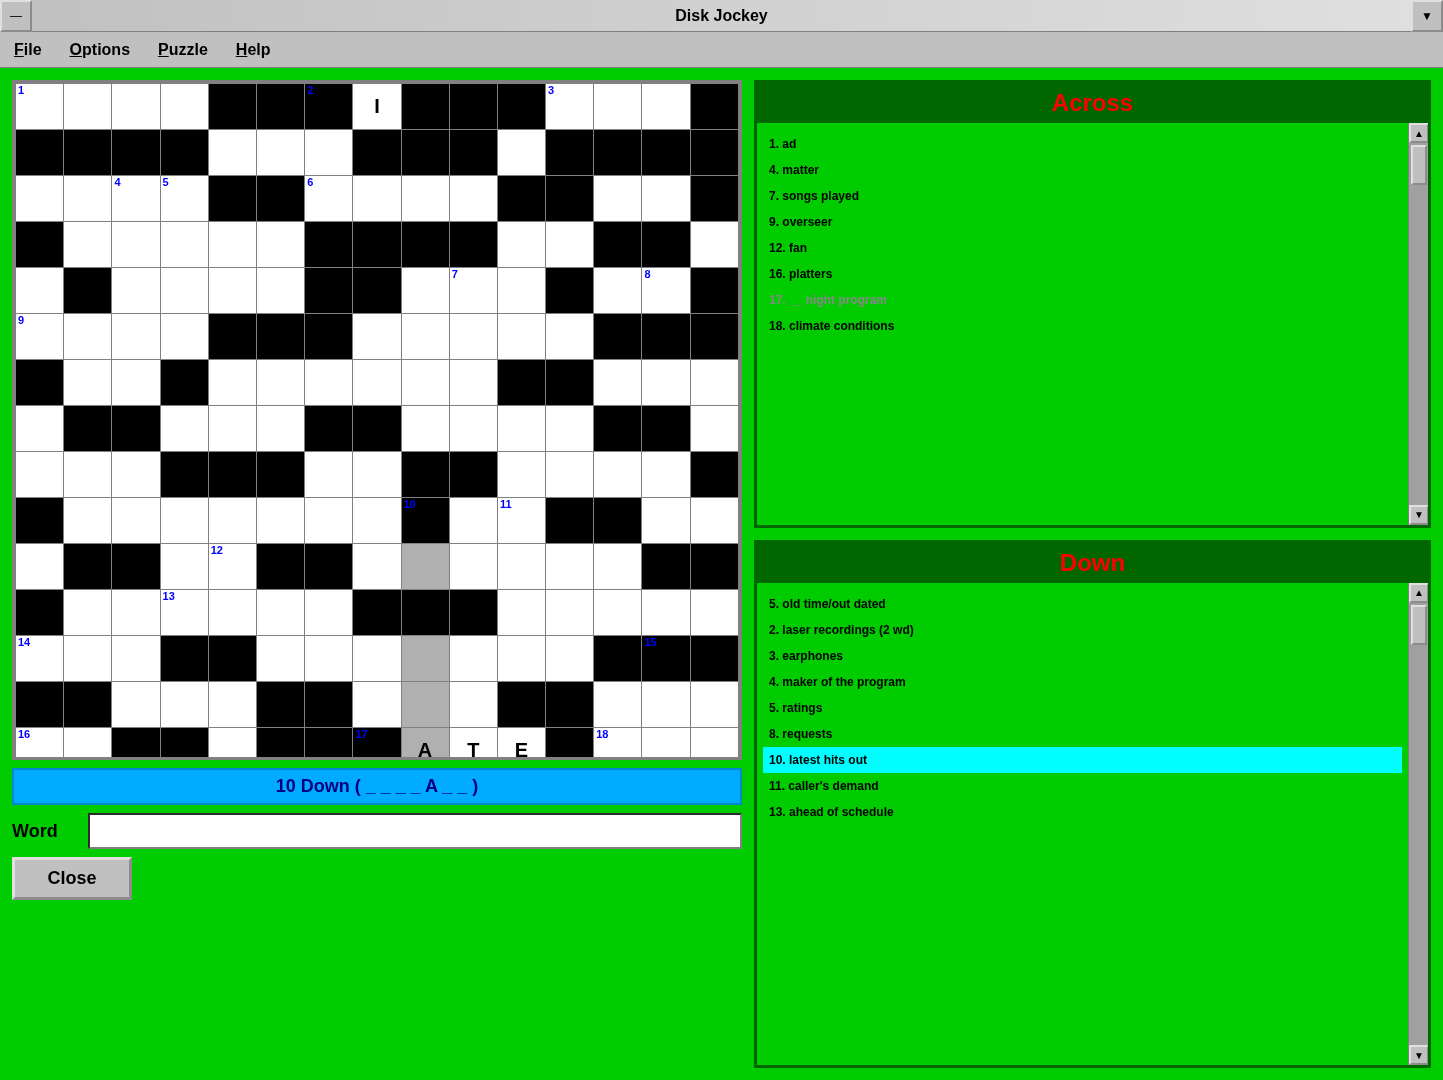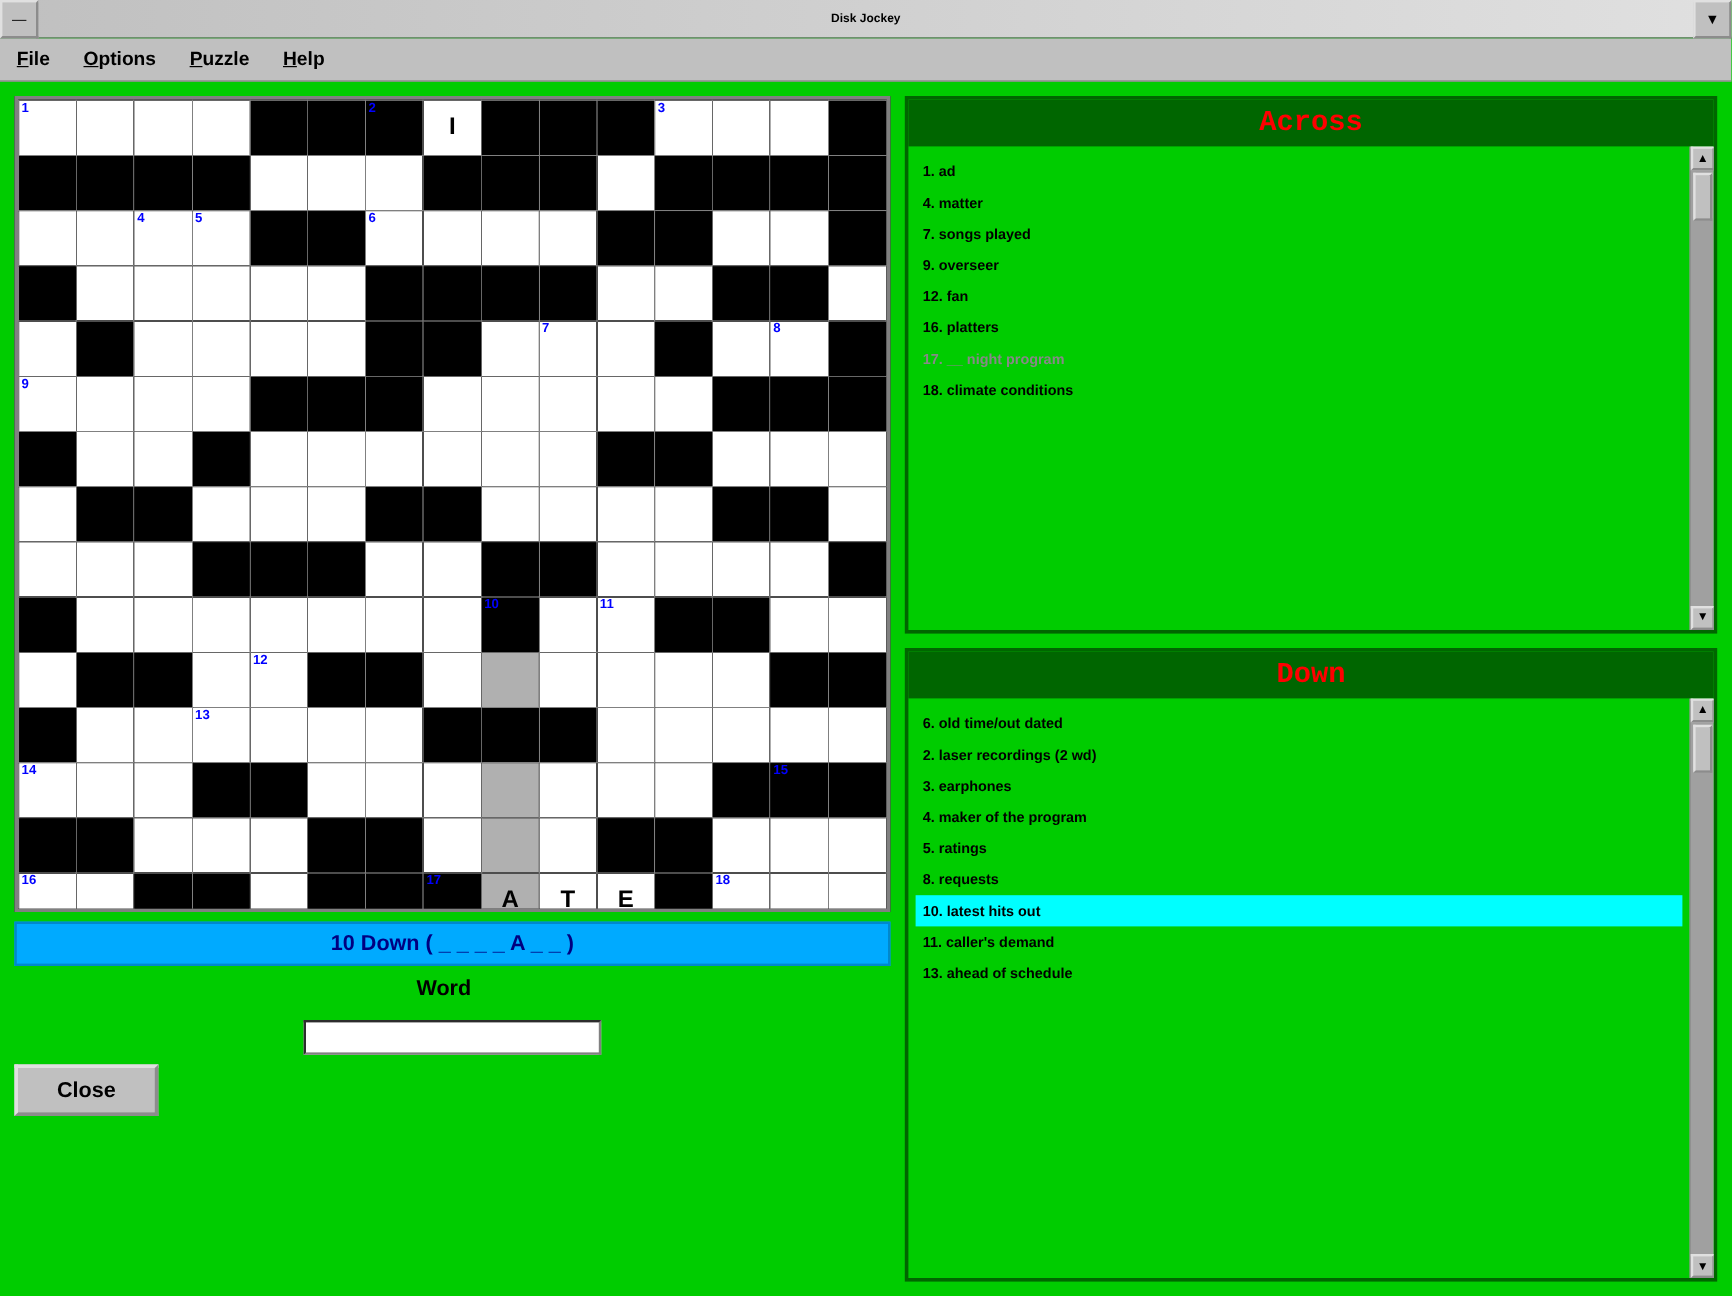--- a/index.html
+++ b/index.html
@@ -15,21 +15,21 @@
     .title-bar {
       background: linear-gradient(to right, #c0c0c0, #e0e0e0);
       height: 32px;
       display: flex;
       align-items: center;
       justify-content: center;
       border-bottom: 1px solid #808080;
       position: relative;
     }
     .title-bar-text {
-      font-size: 10px;
+      font-size: 16px;
       font-weight: bold;
       color: #000;
     }
     .title-bar-left {
       position: absolute;
       left: 0;
       top: 0;
       width: 32px;
       height: 32px;
       background: #c0c0c0;
@@ -151,21 +151,20 @@
       font-size: 18px;
       font-weight: bold;
       color: #000080;
     }
 
     
     .word-input-area {
       display: flex;
       align-items: center;
       gap: 16px;
-      flex-direction: column;
     }
     .word-label {
       font-size: 18px;
       font-weight: bold;
       color: #000;
       width: 60px;
     }
     .word-input {
       flex: 1;
       height: 36px;
@@ -221,21 +220,20 @@
     .clues-header {
       background: #006600;
       padding: 6px 12px;
       text-align: center;
     }
 
     .clues-header-text {
       font-size: 24px;
       font-weight: bold;
       color: #ff0000;
-      font-family: Liberation Mono, monospace;
     }
 
     .clues-list-container {
       display: flex;
       flex: 1;
       overflow: hidden;
     }
 
     .clues-list {
       flex: 1;
@@ -652,21 +650,21 @@
         </div>
       </div>
     </div>
 
     <div class="clues-box" style="flex: 1.3;">
       <div class="clues-header">
         <span class="clues-header-text">Down</span>
       </div>
       <div class="clues-list-container">
         <div class="clues-list" id="down-list">
-            <div class="clue-item">6.  old time/out dated</div>
+            <div class="clue-item">5.  old time/out dated</div>
             <div class="clue-item">2.  laser recordings (2 wd)</div>
             <div class="clue-item">3.  earphones</div>
             <div class="clue-item">4.  maker of the program</div>
             <div class="clue-item">5.  ratings</div>
             <div class="clue-item">8.  requests</div>
             <div class="clue-item active" style="background: rgb(0, 255, 255); padding: 4px 6px; margin: 0px -6px;">10.  latest hits out</div>
             <div class="clue-item">11.  caller's demand</div>
             <div class="clue-item">13.  ahead of schedule</div>
           </div>
         <div class="scrollbar-container">

